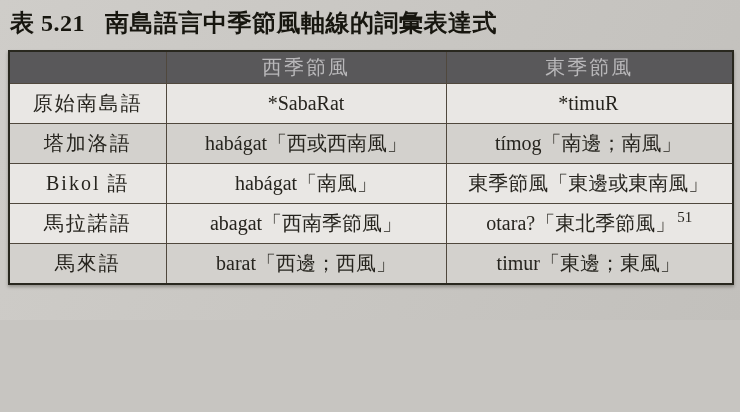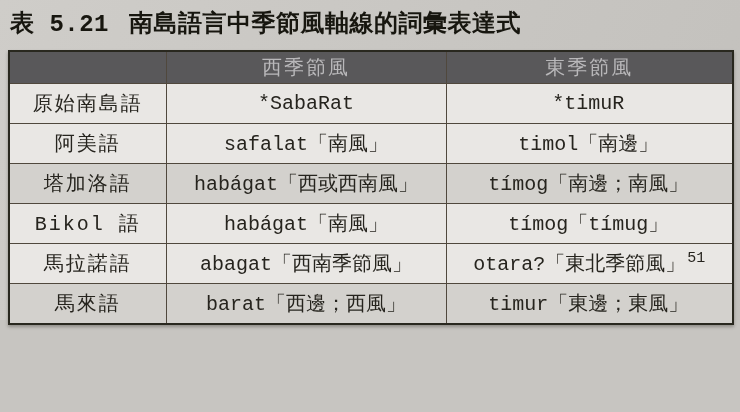--- a/index.html
+++ b/index.html
@@ -11,21 +11,20 @@
   }
   body {
     font-family: "Liberation Serif", "DejaVu Serif", serif;
     background: #c7c5c1;
   }
   .page {
     position: relative;
     width: 740px;
     height: 320px;
     background: linear-gradient(115deg, #cfcdc9 0%, #c9c7c3 45%, #c2c0bc 100%);
-    font-family: Liberation Mono, monospace;
   }
   .doc-title {
     position: absolute;
     left: 10px;
     top: 7px;
     font-size: 24px;
     font-weight: bold;
     color: #17160f;
     white-space: nowrap;
     letter-spacing: 0.5px;
@@ -97,34 +96,29 @@
         <th>西季節風</th>
         <th>東季節風</th>
       </tr>
     </thead>
     <tbody>
         <tr class="row-light">
           <td class="lang-cell">原始南島語</td>
           <td>*SabaRat</td>
           <td><span>*timuR</span><sup class="fn"></sup></td>
         </tr>
-        <tr class="row-light">
-          <td class="lang-cell">阿美語</td>
-          <td>safalat「南風」</td>
-          <td><span>timol「南邊」</span><sup class="fn"></sup></td>
-        </tr>
         <tr class="row-dark">
           <td class="lang-cell">塔加洛語</td>
           <td>habágat「西或西南風」</td>
           <td><span>tímog「南邊；南風」</span><sup class="fn"></sup></td>
         </tr>
         <tr class="row-light">
           <td class="lang-cell">Bikol 語</td>
           <td>habágat「南風」</td>
-          <td><span>tímog「tímug」</span><sup class="fn"></sup></td>
+          <td><span>東季節風「東邊或東南風」</span><sup class="fn"></sup></td>
         </tr>
         <tr class="row-light">
           <td class="lang-cell">馬拉諾語</td>
           <td>abagat「西南季節風」</td>
           <td><span>otara?「東北季節風」</span><sup class="fn">51</sup></td>
         </tr>
         <tr class="row-dark">
           <td class="lang-cell">馬來語</td>
           <td>barat「西邊；西風」</td>
           <td><span>timur「東邊；東風」</span><sup class="fn"></sup></td>

